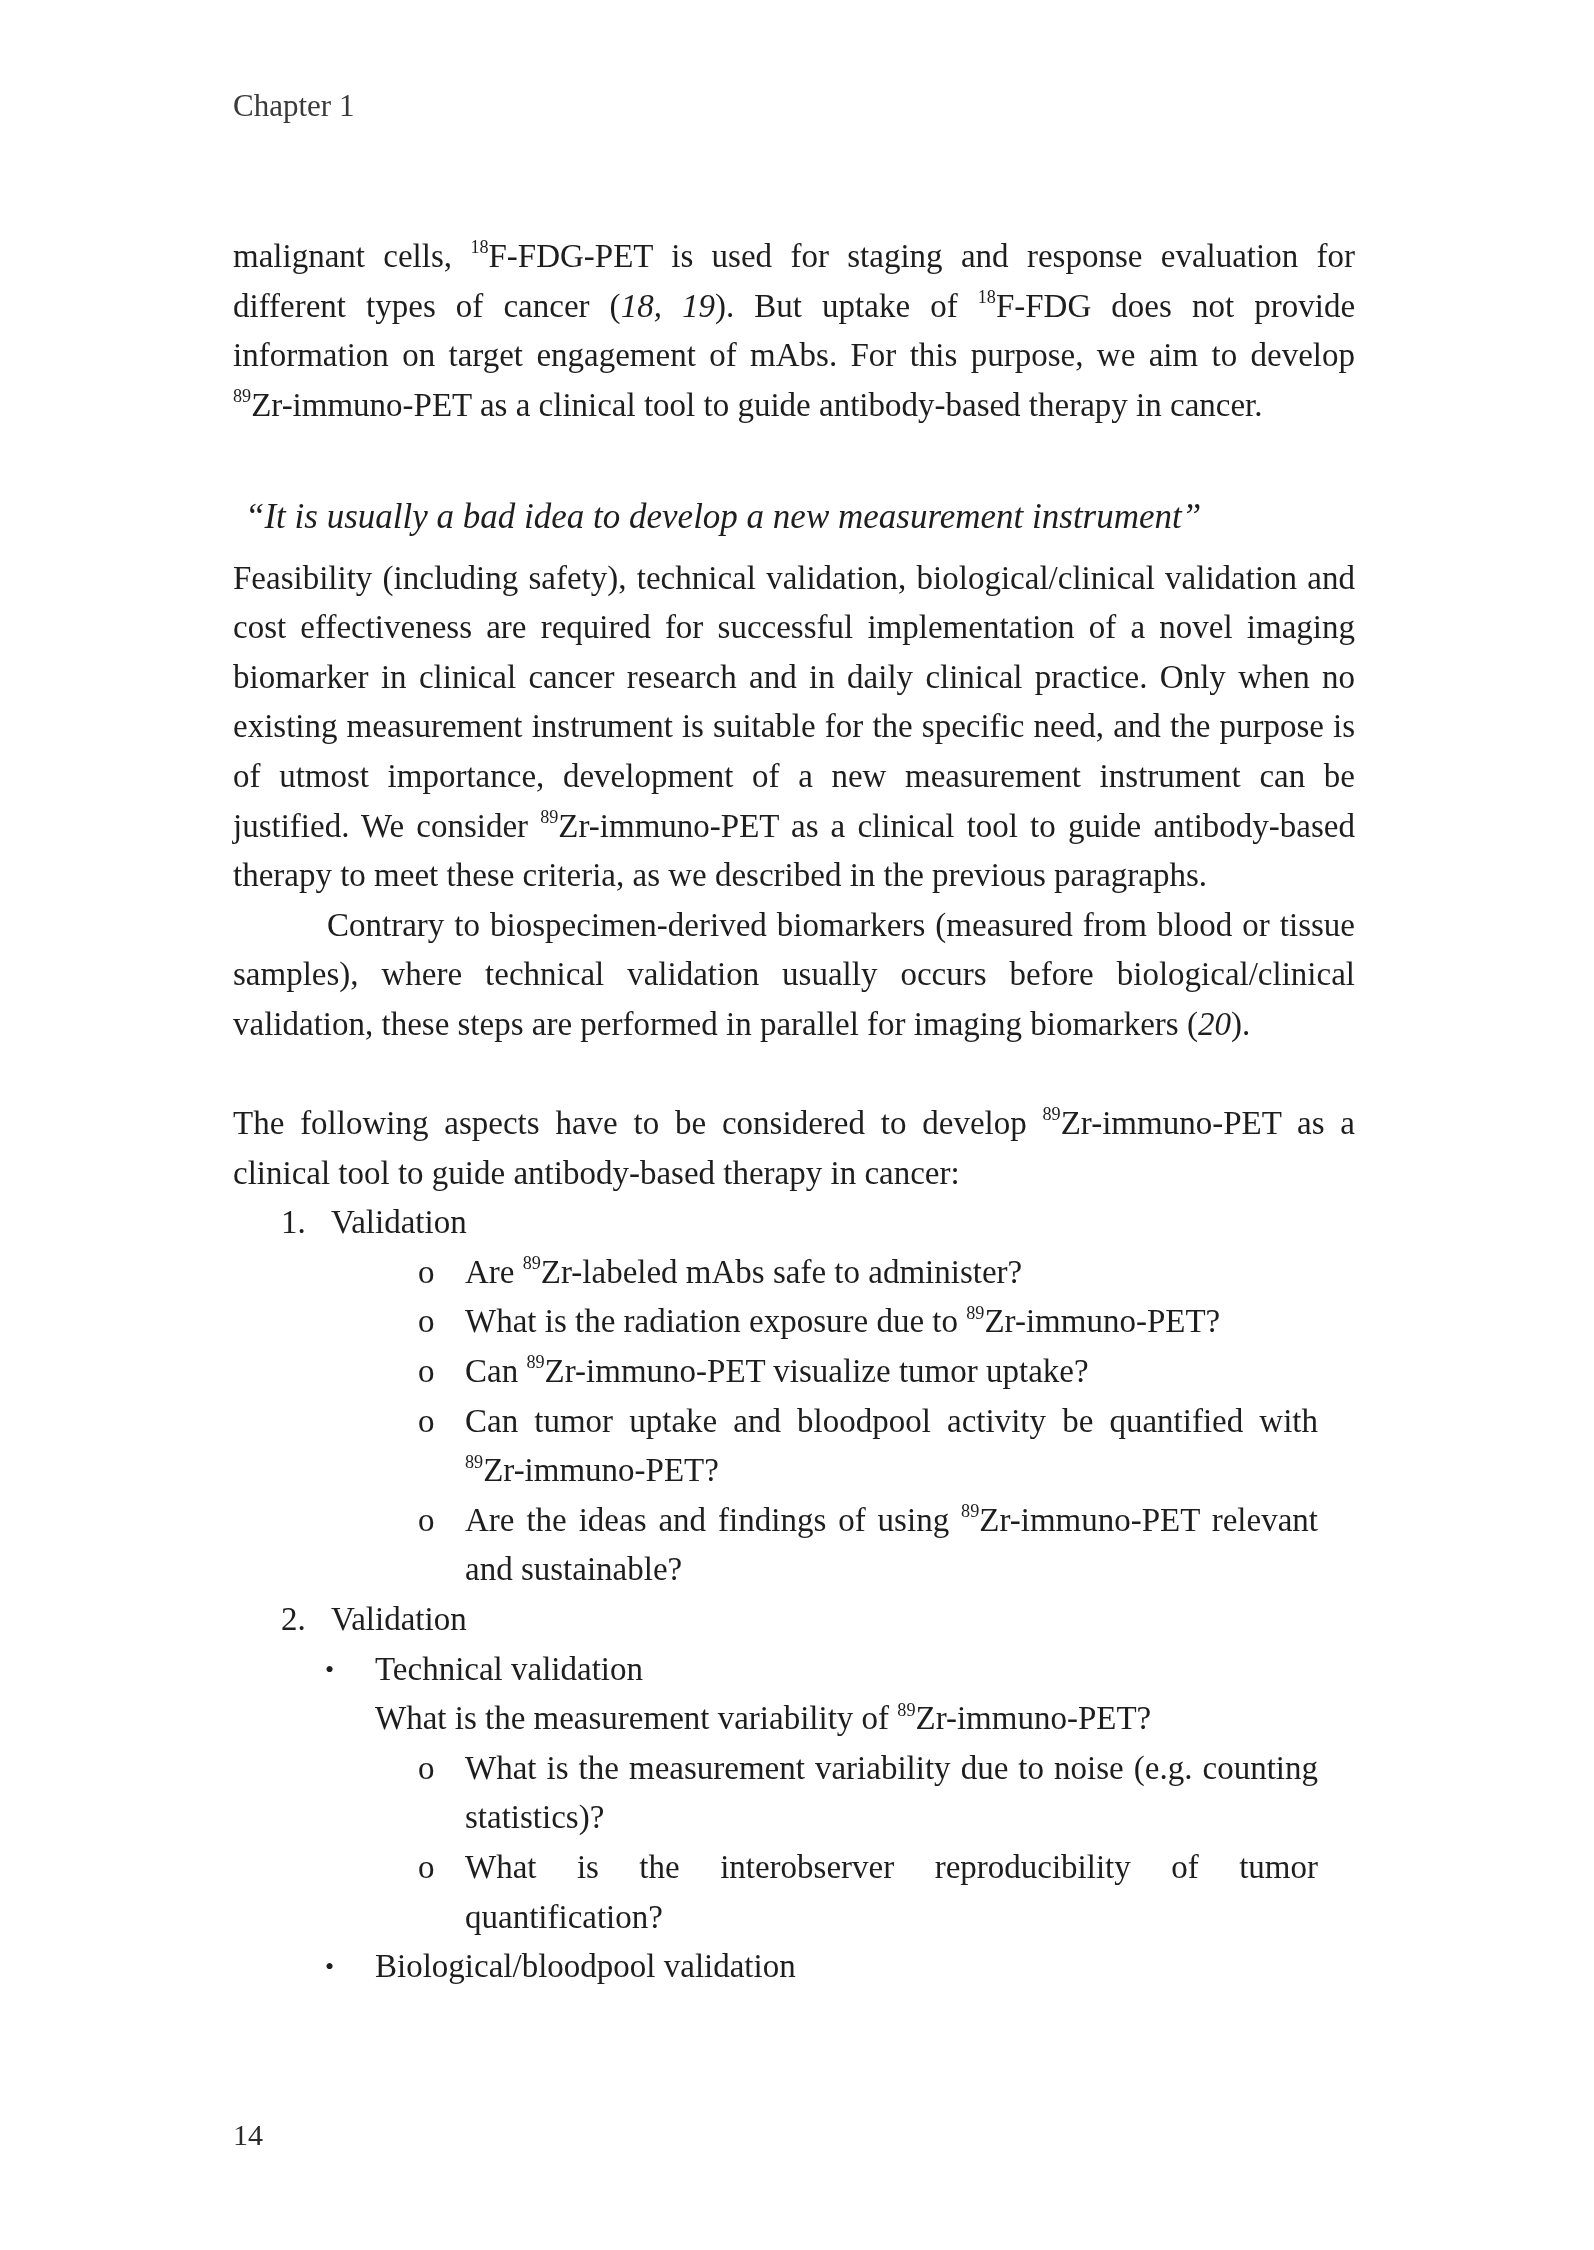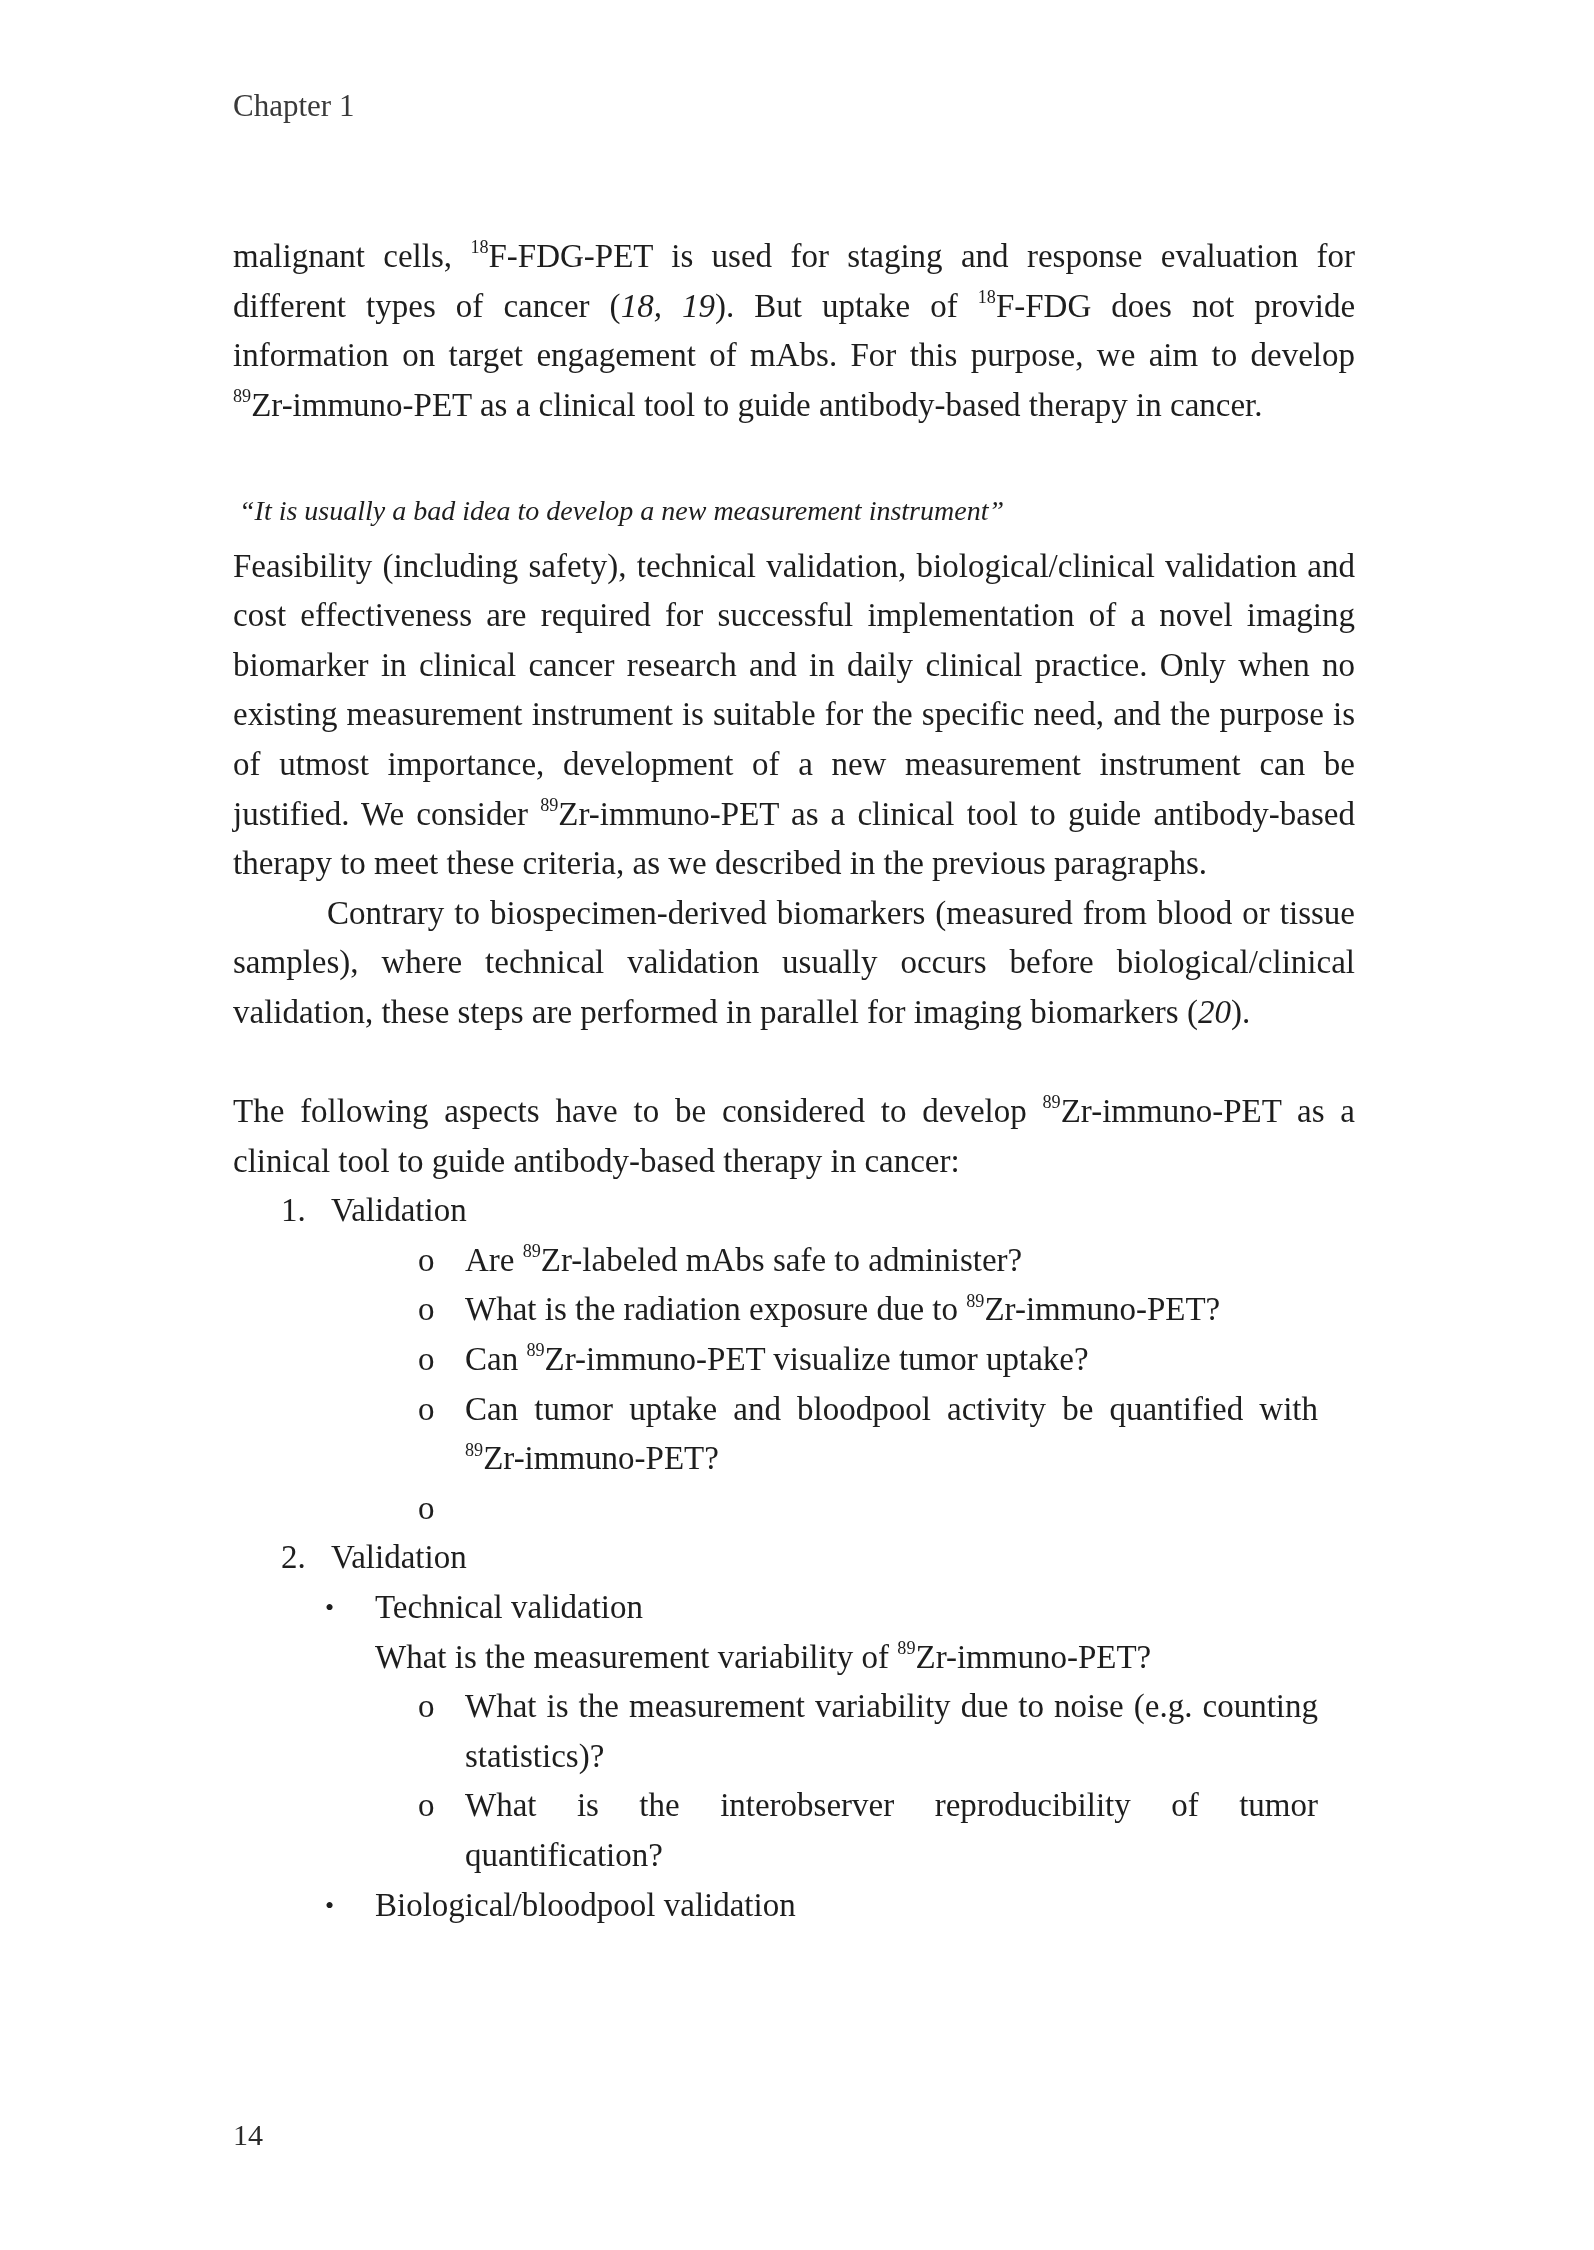--- a/index.html
+++ b/index.html
@@ -4,21 +4,21 @@
 <style>
   html, body { margin: 0; padding: 0; background: #ffffff; }
   body { width: 1594px; height: 2250px; position: relative; overflow: hidden;
          font-family: "Liberation Serif", "DejaVu Serif", serif; color: #1e1e1e; }
   .running-head { position: absolute; left: 233px; top: 88px; font-size: 31px; color: #3a3a3a; }
   .page-number { position: absolute; left: 233px; top: 2118px; font-size: 30px; color: #2a2a2a; }
   .body { position: absolute; left: 233px; top: 232px; width: 1122px; font-size: 33px; line-height: 49.6px; }
   .p { margin: 0; text-align: justify; text-align-last: left; }
   .indent { text-indent: 94px; }
   .gap { height: 49.6px; }
-  .heading { margin: 6px; font-style: italic; font-size: 28px; }
+  .heading { margin: 12px; font-style: italic; font-size: 35px; }
   sup { font-size: 0.55em; vertical-align: 0.75em; line-height: 0; margin-top: 10px; }
   i { font-style: italic; }
   .num-item { display: flex; padding-left: 48px; }
   .num-item .n { width: 50px; }
   .o-item { display: flex; padding-left: 185px; width: 900px; }
   .o-item .mark { width: 47px; flex: none; }
   .o-item .txt { flex: 1; text-align: justify; text-align-last: left; }
   .bullet-item { display: flex; padding-left: 92px; }
   .bullet-item .mark { width: 50px; flex: none; font-size: 26px; }
   .plain-line { padding-left: 142px; }
@@ -52,20 +52,21 @@
   <div class="o-item">
       <span class="mark">o</span>
       <span class="txt"><span>Can </span><sup>89</sup><span>Zr-immuno-PET visualize tumor uptake?</span></span>
     </div>
   <div class="o-item">
       <span class="mark">o</span>
       <span class="txt"><span>Can tumor uptake and bloodpool activity be quantified with </span><sup>89</sup><span>Zr-immuno-PET?</span></span>
     </div>
   <div class="o-item">
       <span class="mark">o</span>
+      <span class="txt"><span>Are the ideas and findings of using </span><sup>89</sup><span>Zr-immuno-PET relevant and sustainable?</span></span>
     </div>
 
   <div class="num-item">
       <span class="n">2.</span>
       <span>Validation</span>
     </div>
   <div class="bullet-item">
       <span class="mark">•</span>
       <span>Technical validation</span>
     </div>

